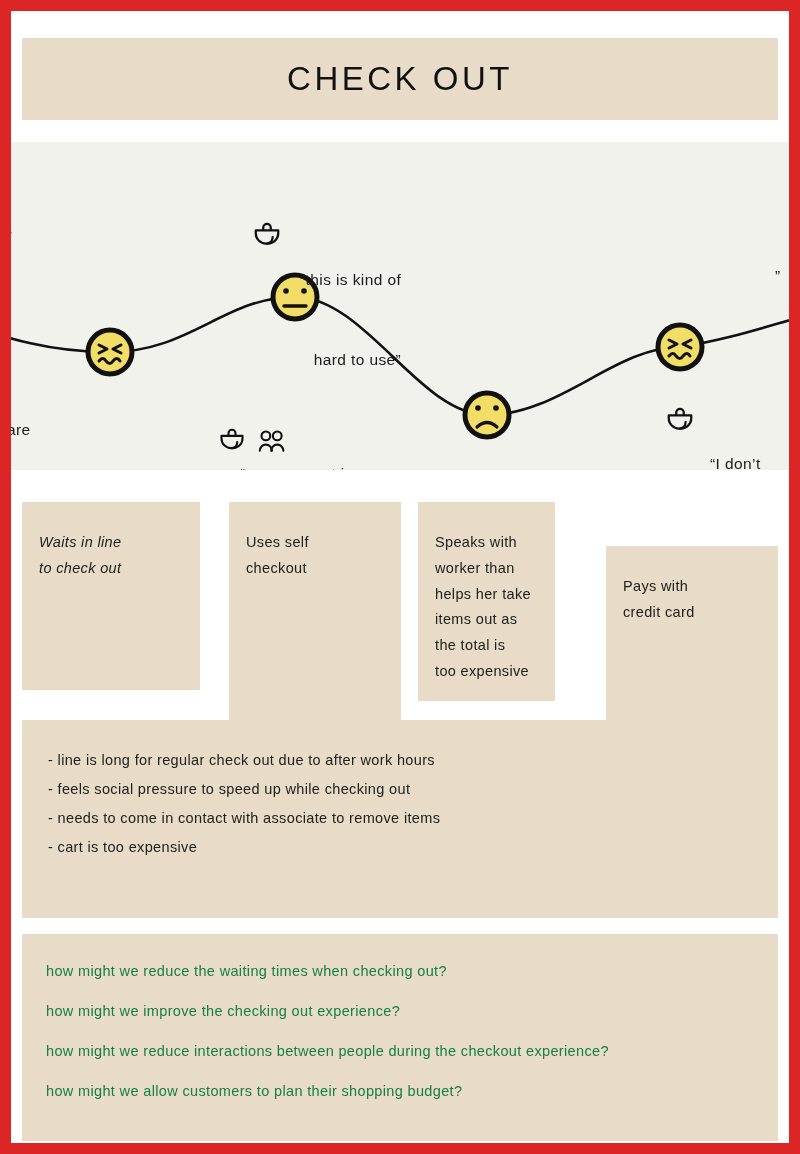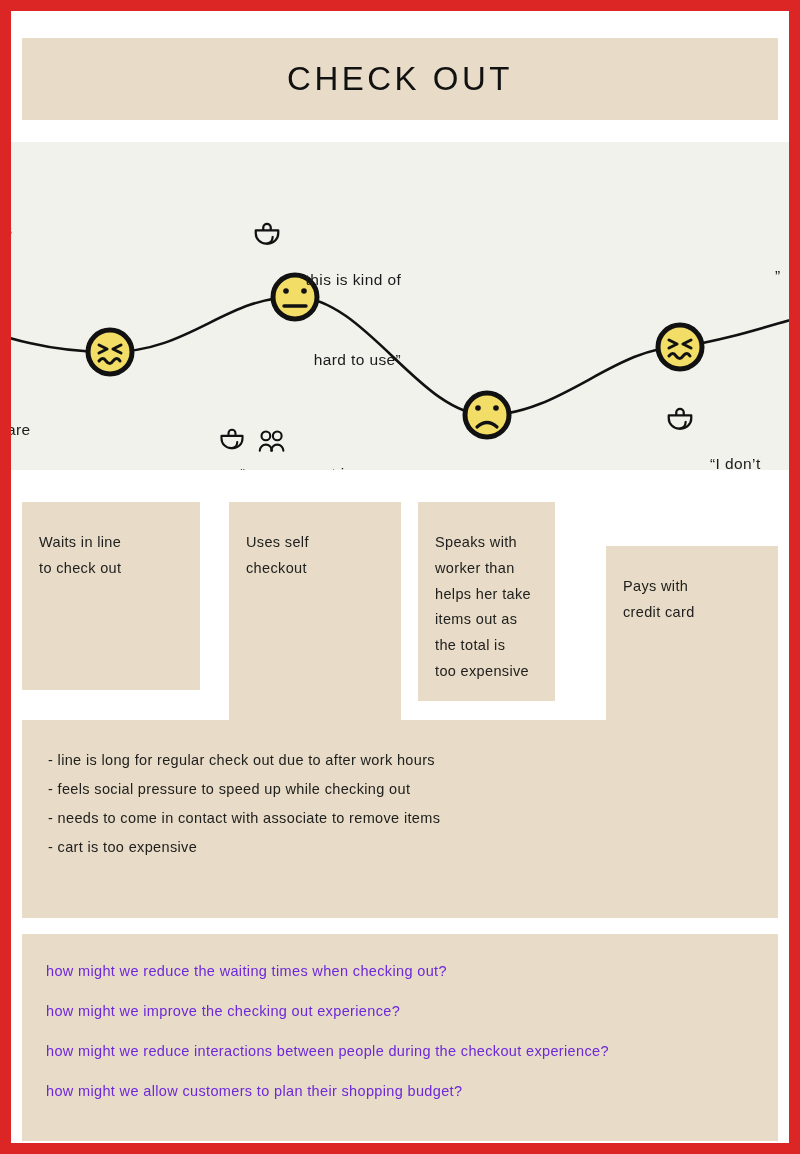--- a/index.html
+++ b/index.html
@@ -130,21 +130,21 @@
     top: 923px;
     width: 756px;
     height: 207px;
     background: #e8dcc8;
     box-sizing: border-box;
     padding: 28px 24px 10px 24px;
   }
   .hmw-line {
     font-size: 14.5px;
     line-height: 1.3;
-    color: #6d28d9;
+    color: #15803d;
     letter-spacing: 0.35px;
     margin-bottom: 21px;
     font-family: "Liberation Sans", sans-serif;
   }
 </style>
 </head>
 <body>
 
 <div id="page">
   <div id="canvas">
@@ -243,21 +243,21 @@
       </div>
 
       <div class="quote" style="left:710px; top:256px;">
         <div>“I don’t </div>
         
       </div>
 
     </div>
 
     <div class="cards">
-      <div class="card" style="left:0px; width:178px; height:188px;">
+      <div class="card" style="left:0px; width:178px; height:188px;font-style:italic;">
         <div class="card-text" style="white-space:pre-line">Waits in line
 to check out</div>
       </div>
       <div class="card" style="left:207px; width:172px; height:236px;">
         <div class="card-text" style="white-space:pre-line">Uses self
 checkout</div>
       </div>
       <div class="card" style="left:396px; width:137px; height:199px;">
         <div class="card-text" style="white-space:pre-line">Speaks with
 worker than

